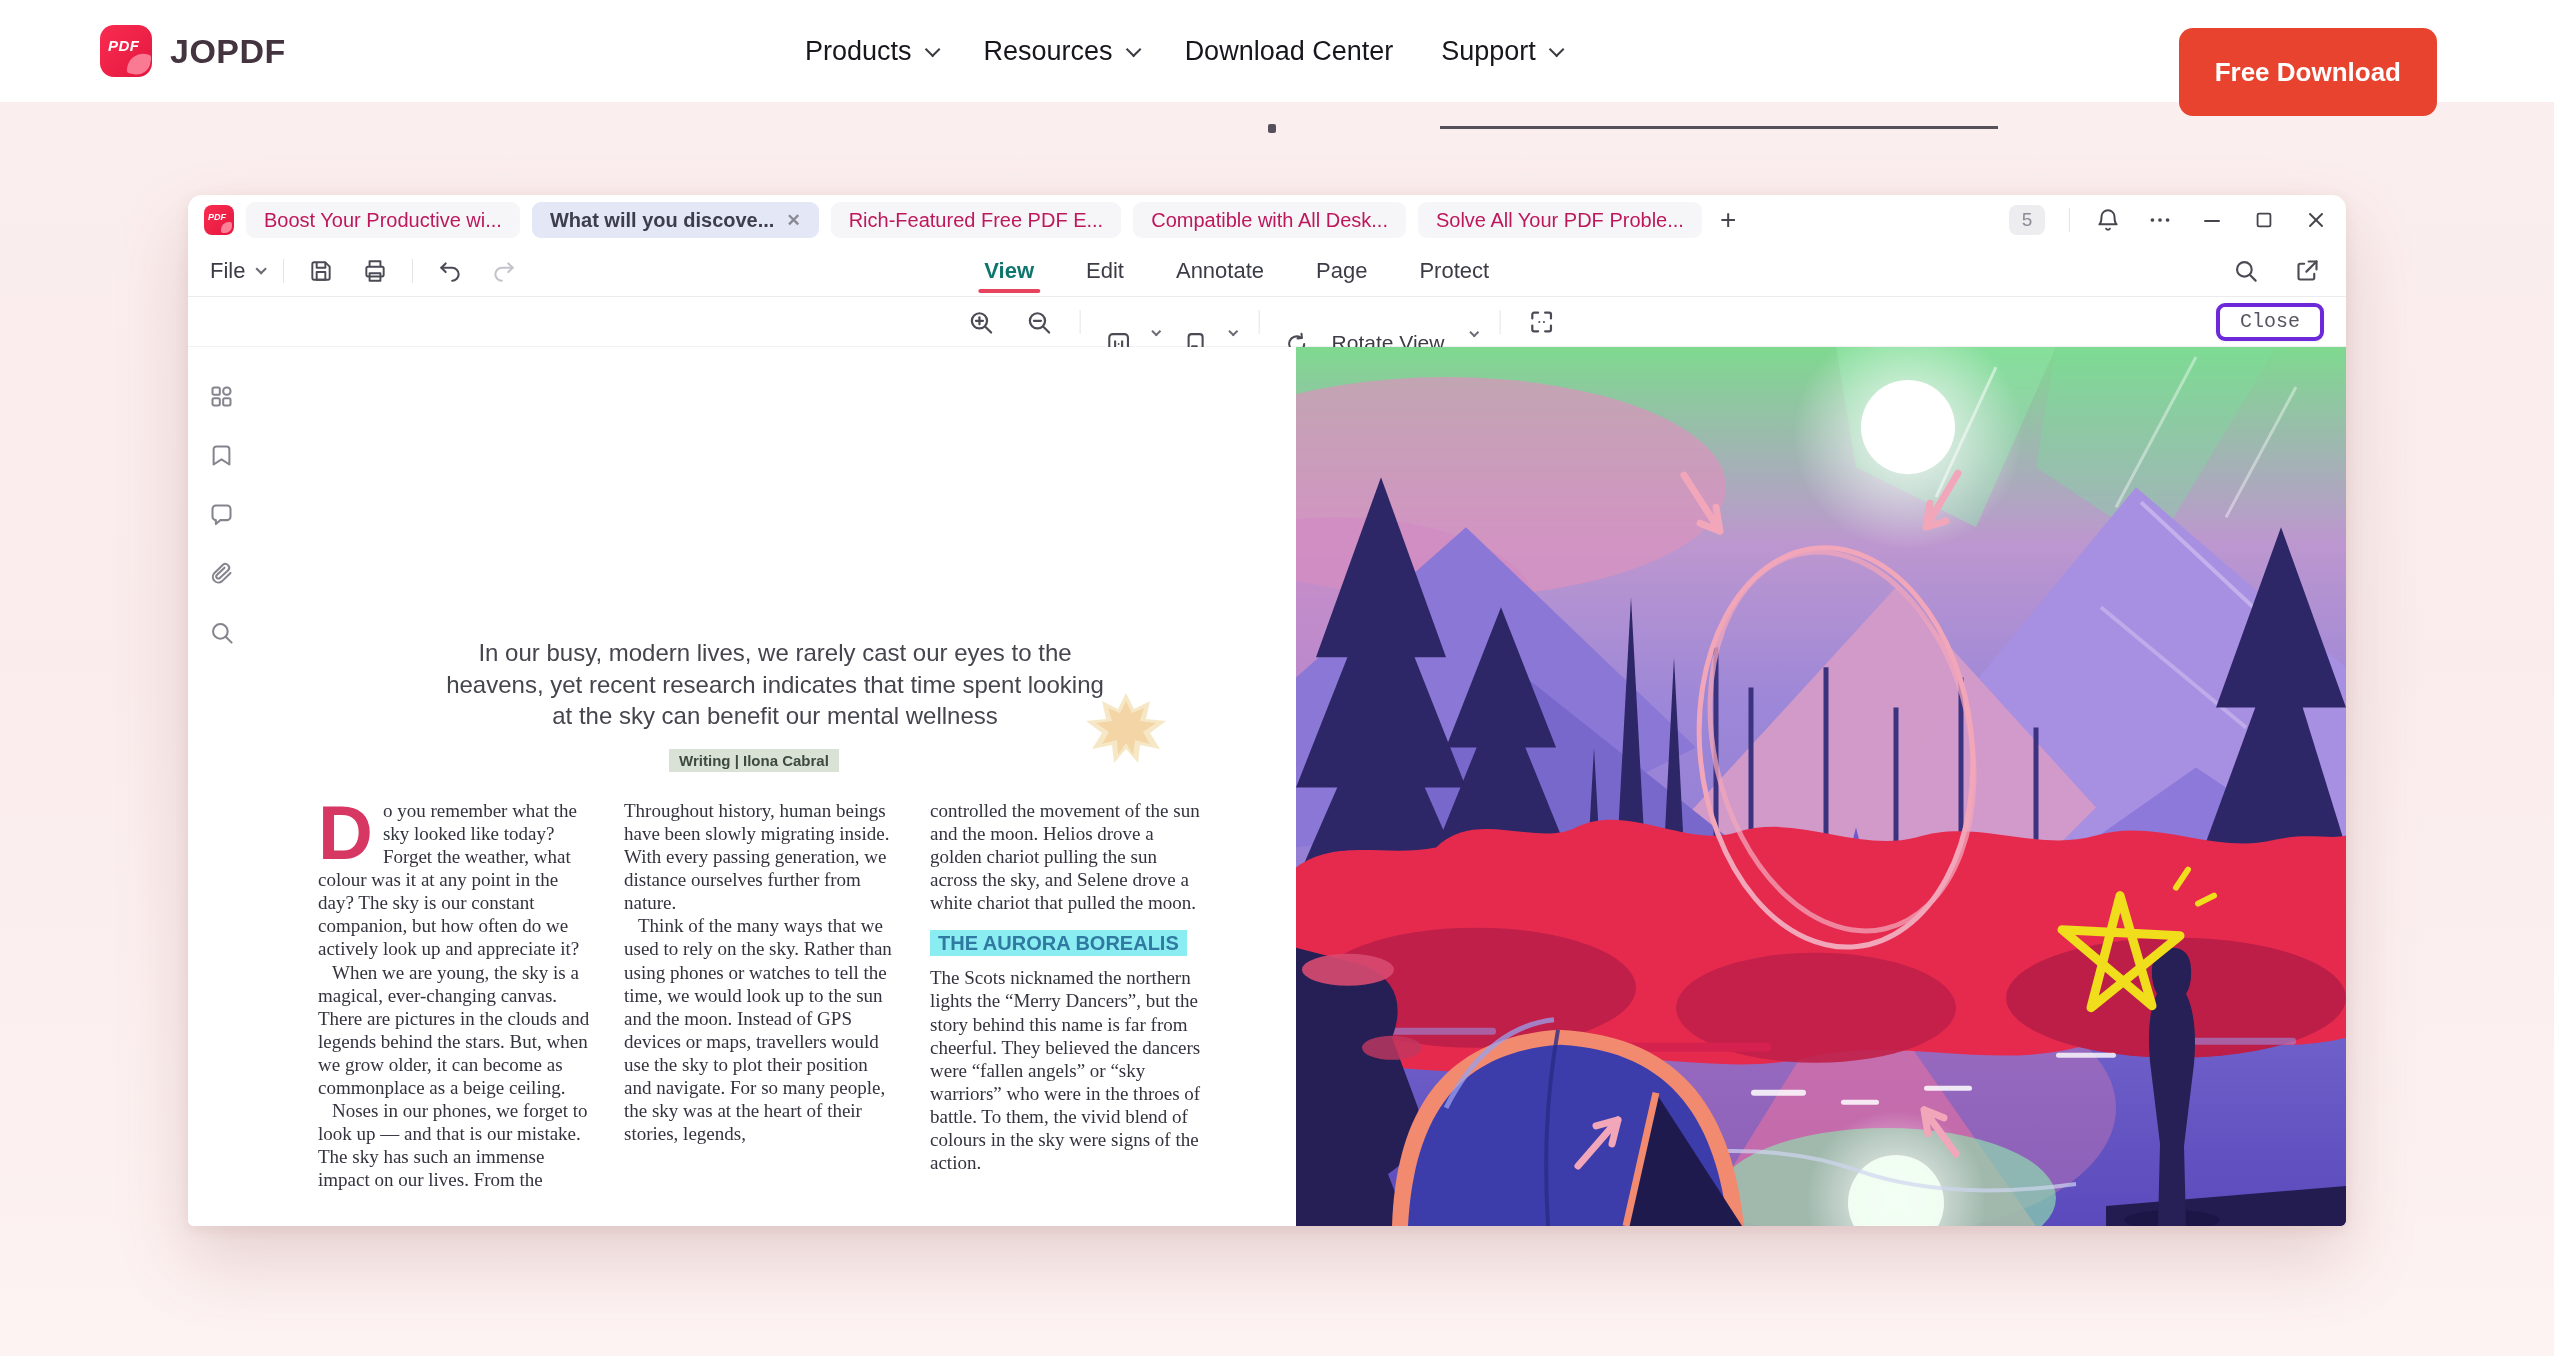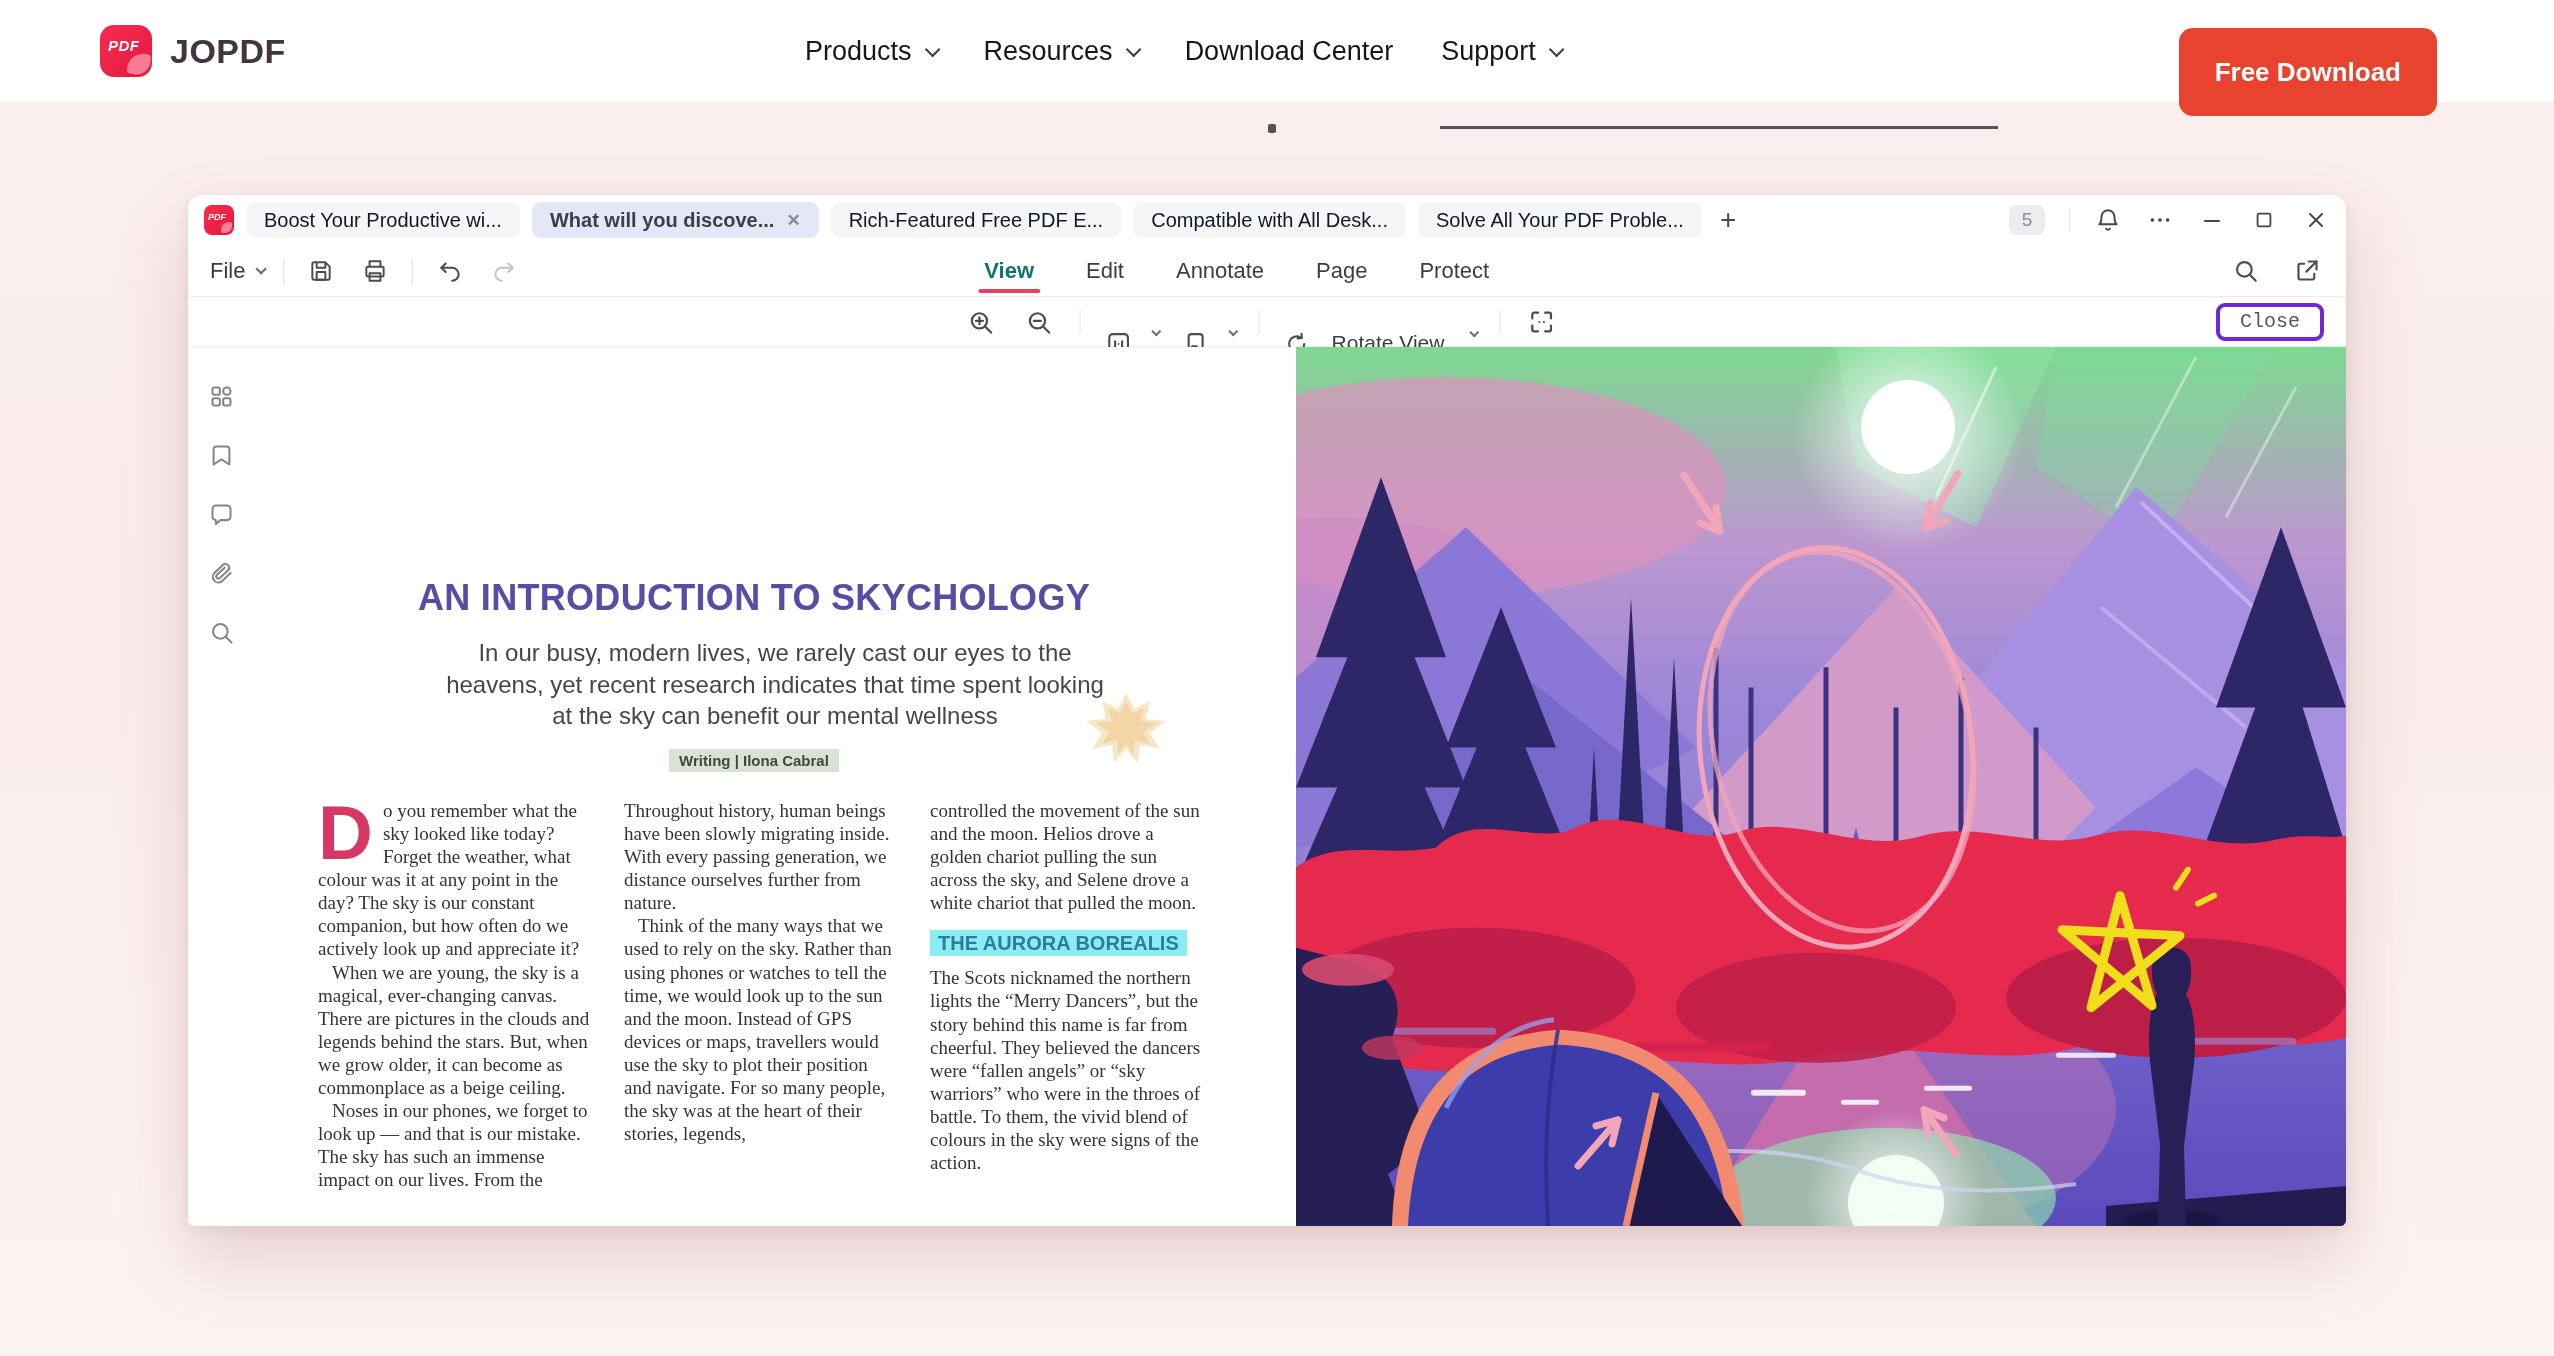--- a/index.html
+++ b/index.html
@@ -37,21 +37,21 @@
             overflow:hidden; }
 
   
   .tabbar { height:50px; display:flex; align-items:center; padding:0 16px; gap:12px; }
   .mini-logo { position:relative; width:30px; height:30px; border-radius:8px; flex:0 0 auto;
             background:linear-gradient(135deg,#fa2b50,#e3183f); color:#fff; }
   .mini-logo span { position:absolute; left:4px; top:7px; font-size:9px; font-weight:700; font-style:italic; }
   .mini-logo::after { content:""; position:absolute; right:2px; bottom:2px; width:11px; height:11px;
             background:#fb8098; border-radius:8px 2px 7px 2px; }
   .tab { height:36px; display:flex; align-items:center; gap:12px; padding:0 18px; border-radius:9px;
-            background:#f6f6f8; color:#0f172a; font-size:20px; white-space:nowrap; cursor:pointer; }
+            background:#f6f6f8; color:#be185d; font-size:20px; white-space:nowrap; cursor:pointer; }
   .tab.active { background:#e3e7f6; color:#3d3d4e; font-weight:700; }
   .tab .tab-close { font-size:17px; color:#8a8a94; }
   .newtab { font-size:28px; color:#46464e; margin-left:6px; cursor:pointer; line-height:1; }
   .tabbar-right { margin-left:auto; display:flex; align-items:center; gap:24px; }
   .badge { min-width:36px; height:30px; border-radius:8px; background:#ededf0; color:#8c8c96;
             font-size:19px; display:flex; align-items:center; justify-content:center; }
   .vdiv { width:1px; height:24px; background:#e4e4e8; }
   .winbtn { display:flex; align-items:center; justify-content:center; width:28px; height:28px; cursor:pointer; color:#46464e; }
 
   
@@ -369,21 +369,20 @@
           </div>
           <div class="rail-btn">
             <svg width="27" height="27" viewBox="0 0 24 24" fill="none" stroke="currentColor" stroke-width="1.8" stroke-linecap="round">
                 <circle cx="11" cy="11" r="6.5"></circle>
                 <line x1="16" y1="16" x2="21" y2="21"></line>
               </svg>
           </div>
         </div>
 
         <div class="doc">
-          <div class="headline">AN INTRODUCTION TO SKYCHOLOGY</div>
           <div class="standfirst">In our busy, modern lives, we rarely cast our eyes to the heavens, yet recent research indicates that time spent looking at the sky can benefit our mental wellness</div>
           <div class="byline"><span>Writing | Ilona Cabral</span></div>
           <div class="leaf">
             <svg width="92" height="80" viewBox="0 0 92 80">
                 <path d="M46 6 54 22 70 14 66 32 86 34 70 46 80 62 60 58 58 76 46 62 34 76 32 58 12 62 22 46 6 34 26 32 22 14 38 22Z" fill="#f3dca6" opacity=".8"></path>
                 <path d="M46 14 52 26 64 21 60 34 76 36 63 45 70 57 55 53 53 68 46 56 38 68 37 53 22 57 29 45 16 36 32 34 28 21 40 26Z" fill="#eec183" opacity=".75"></path>
               </svg>
           </div>
 
           <div class="columns">

